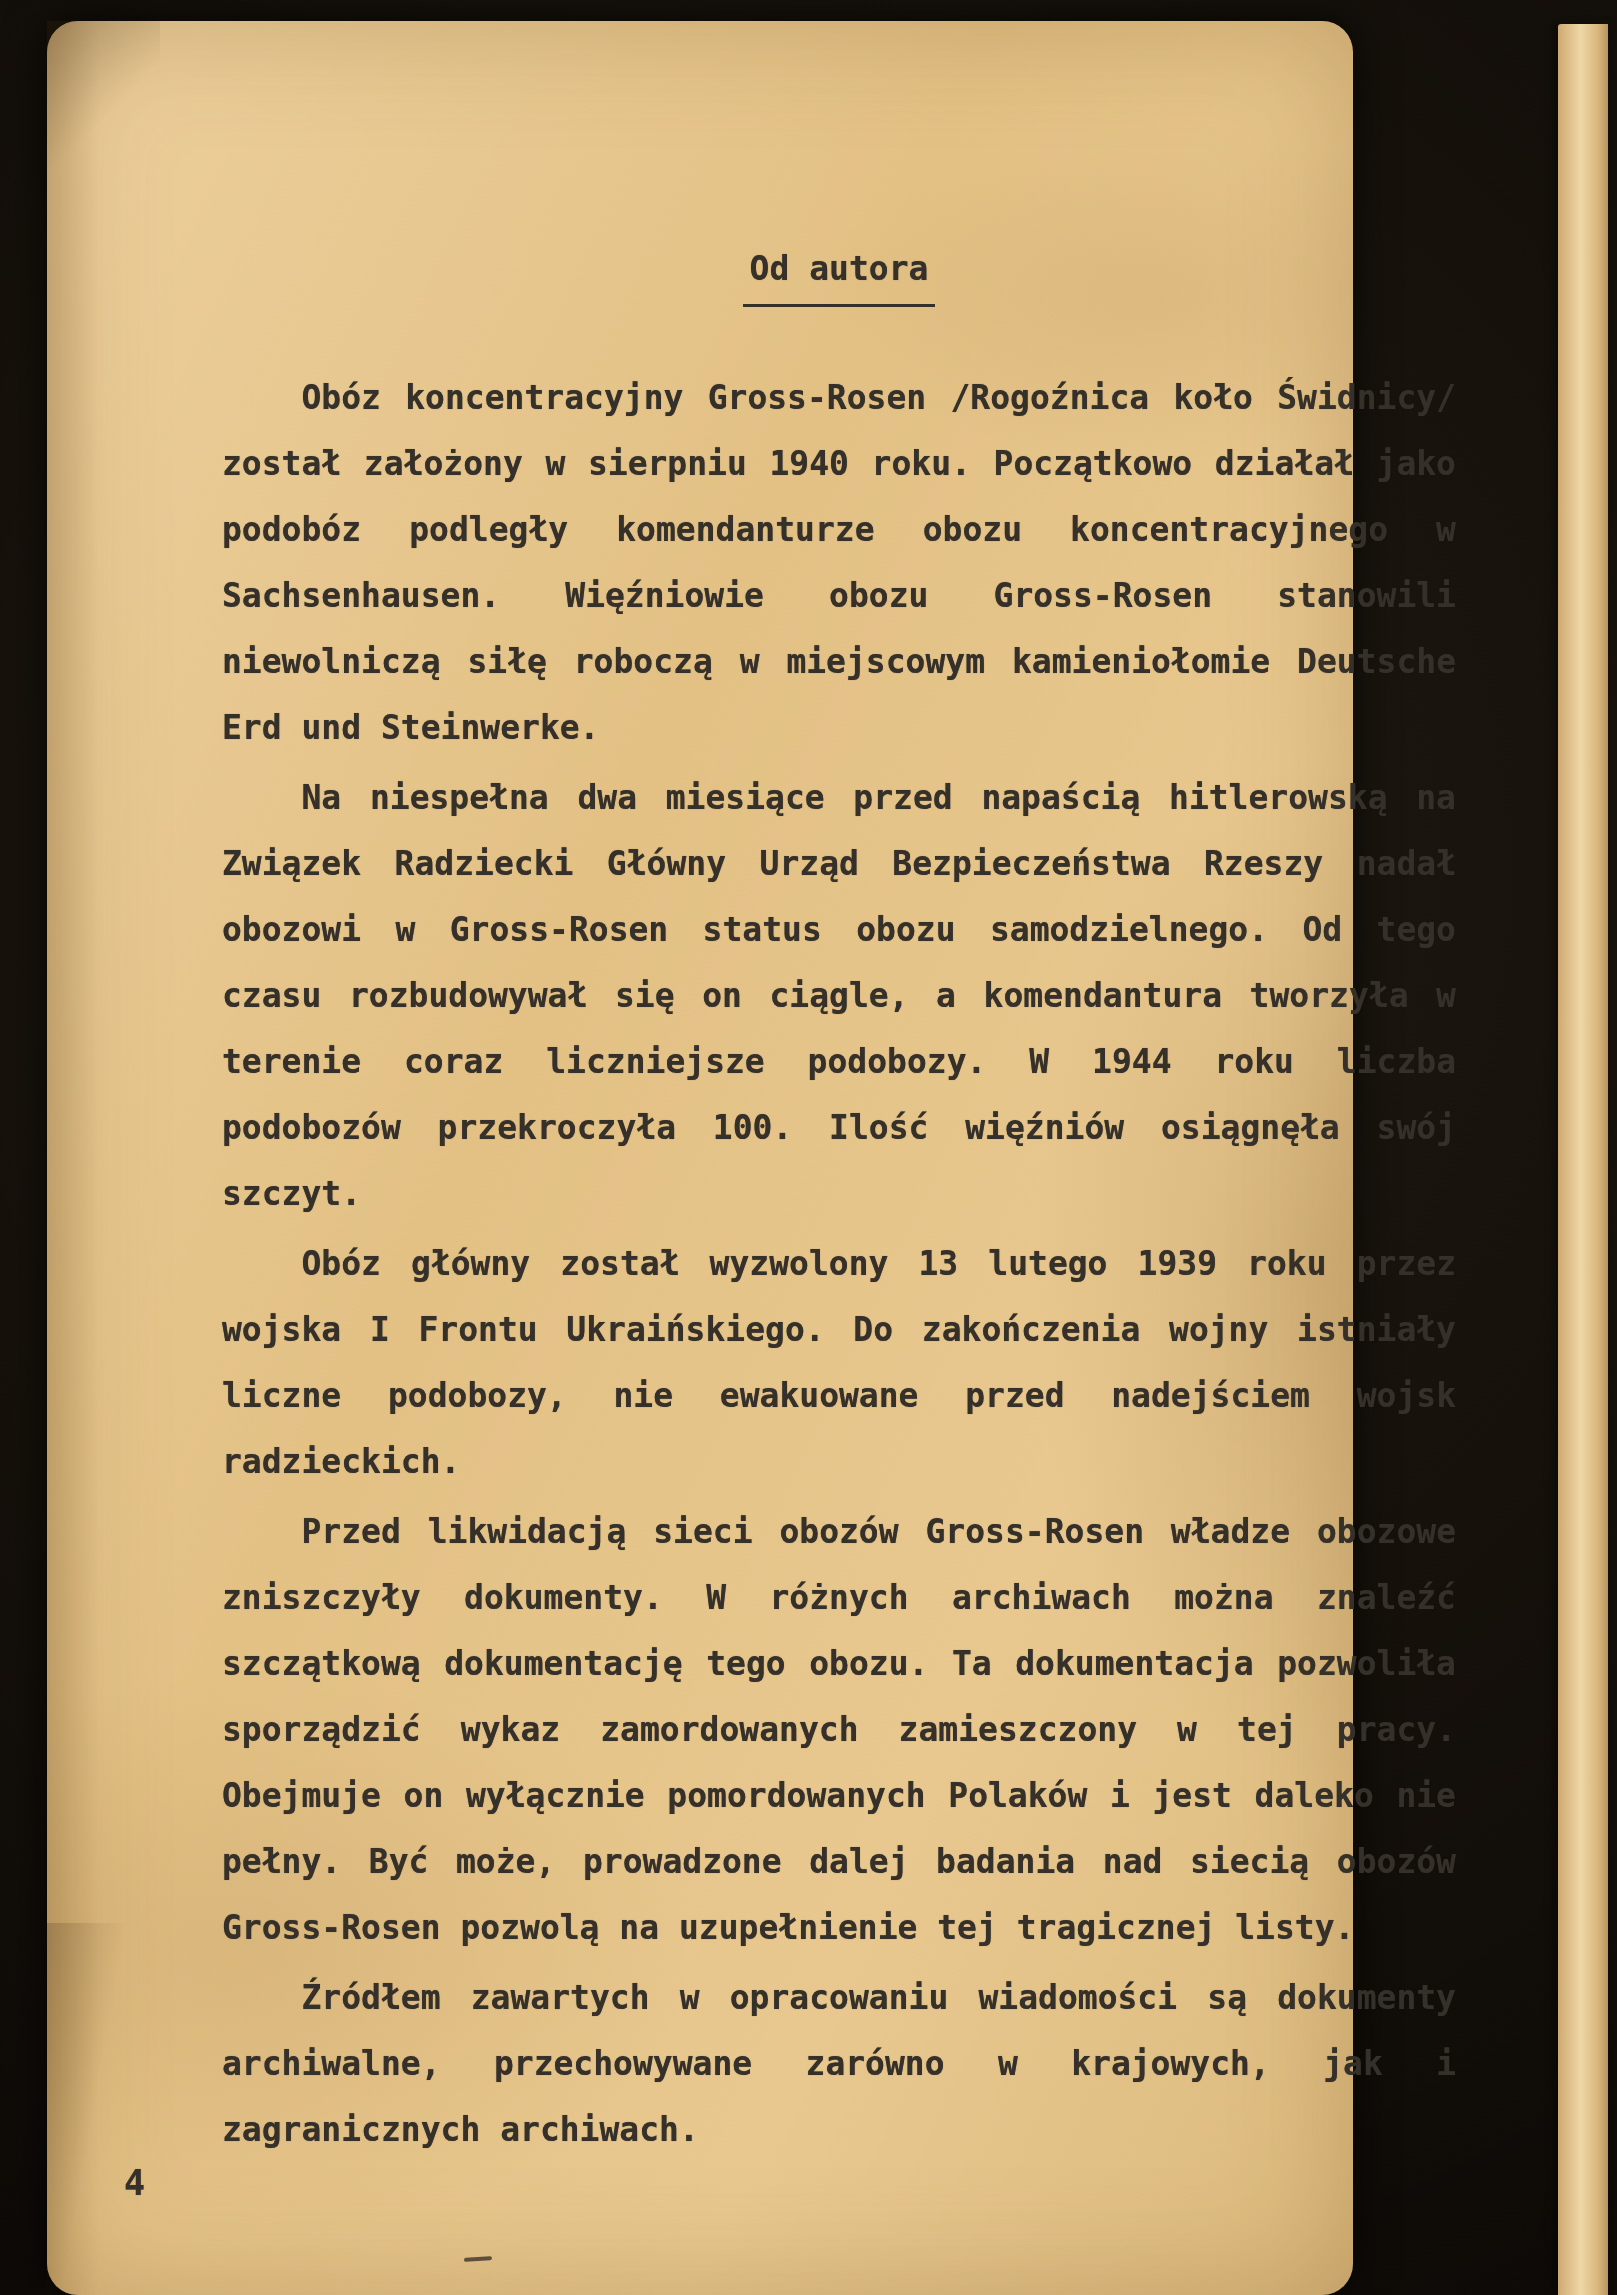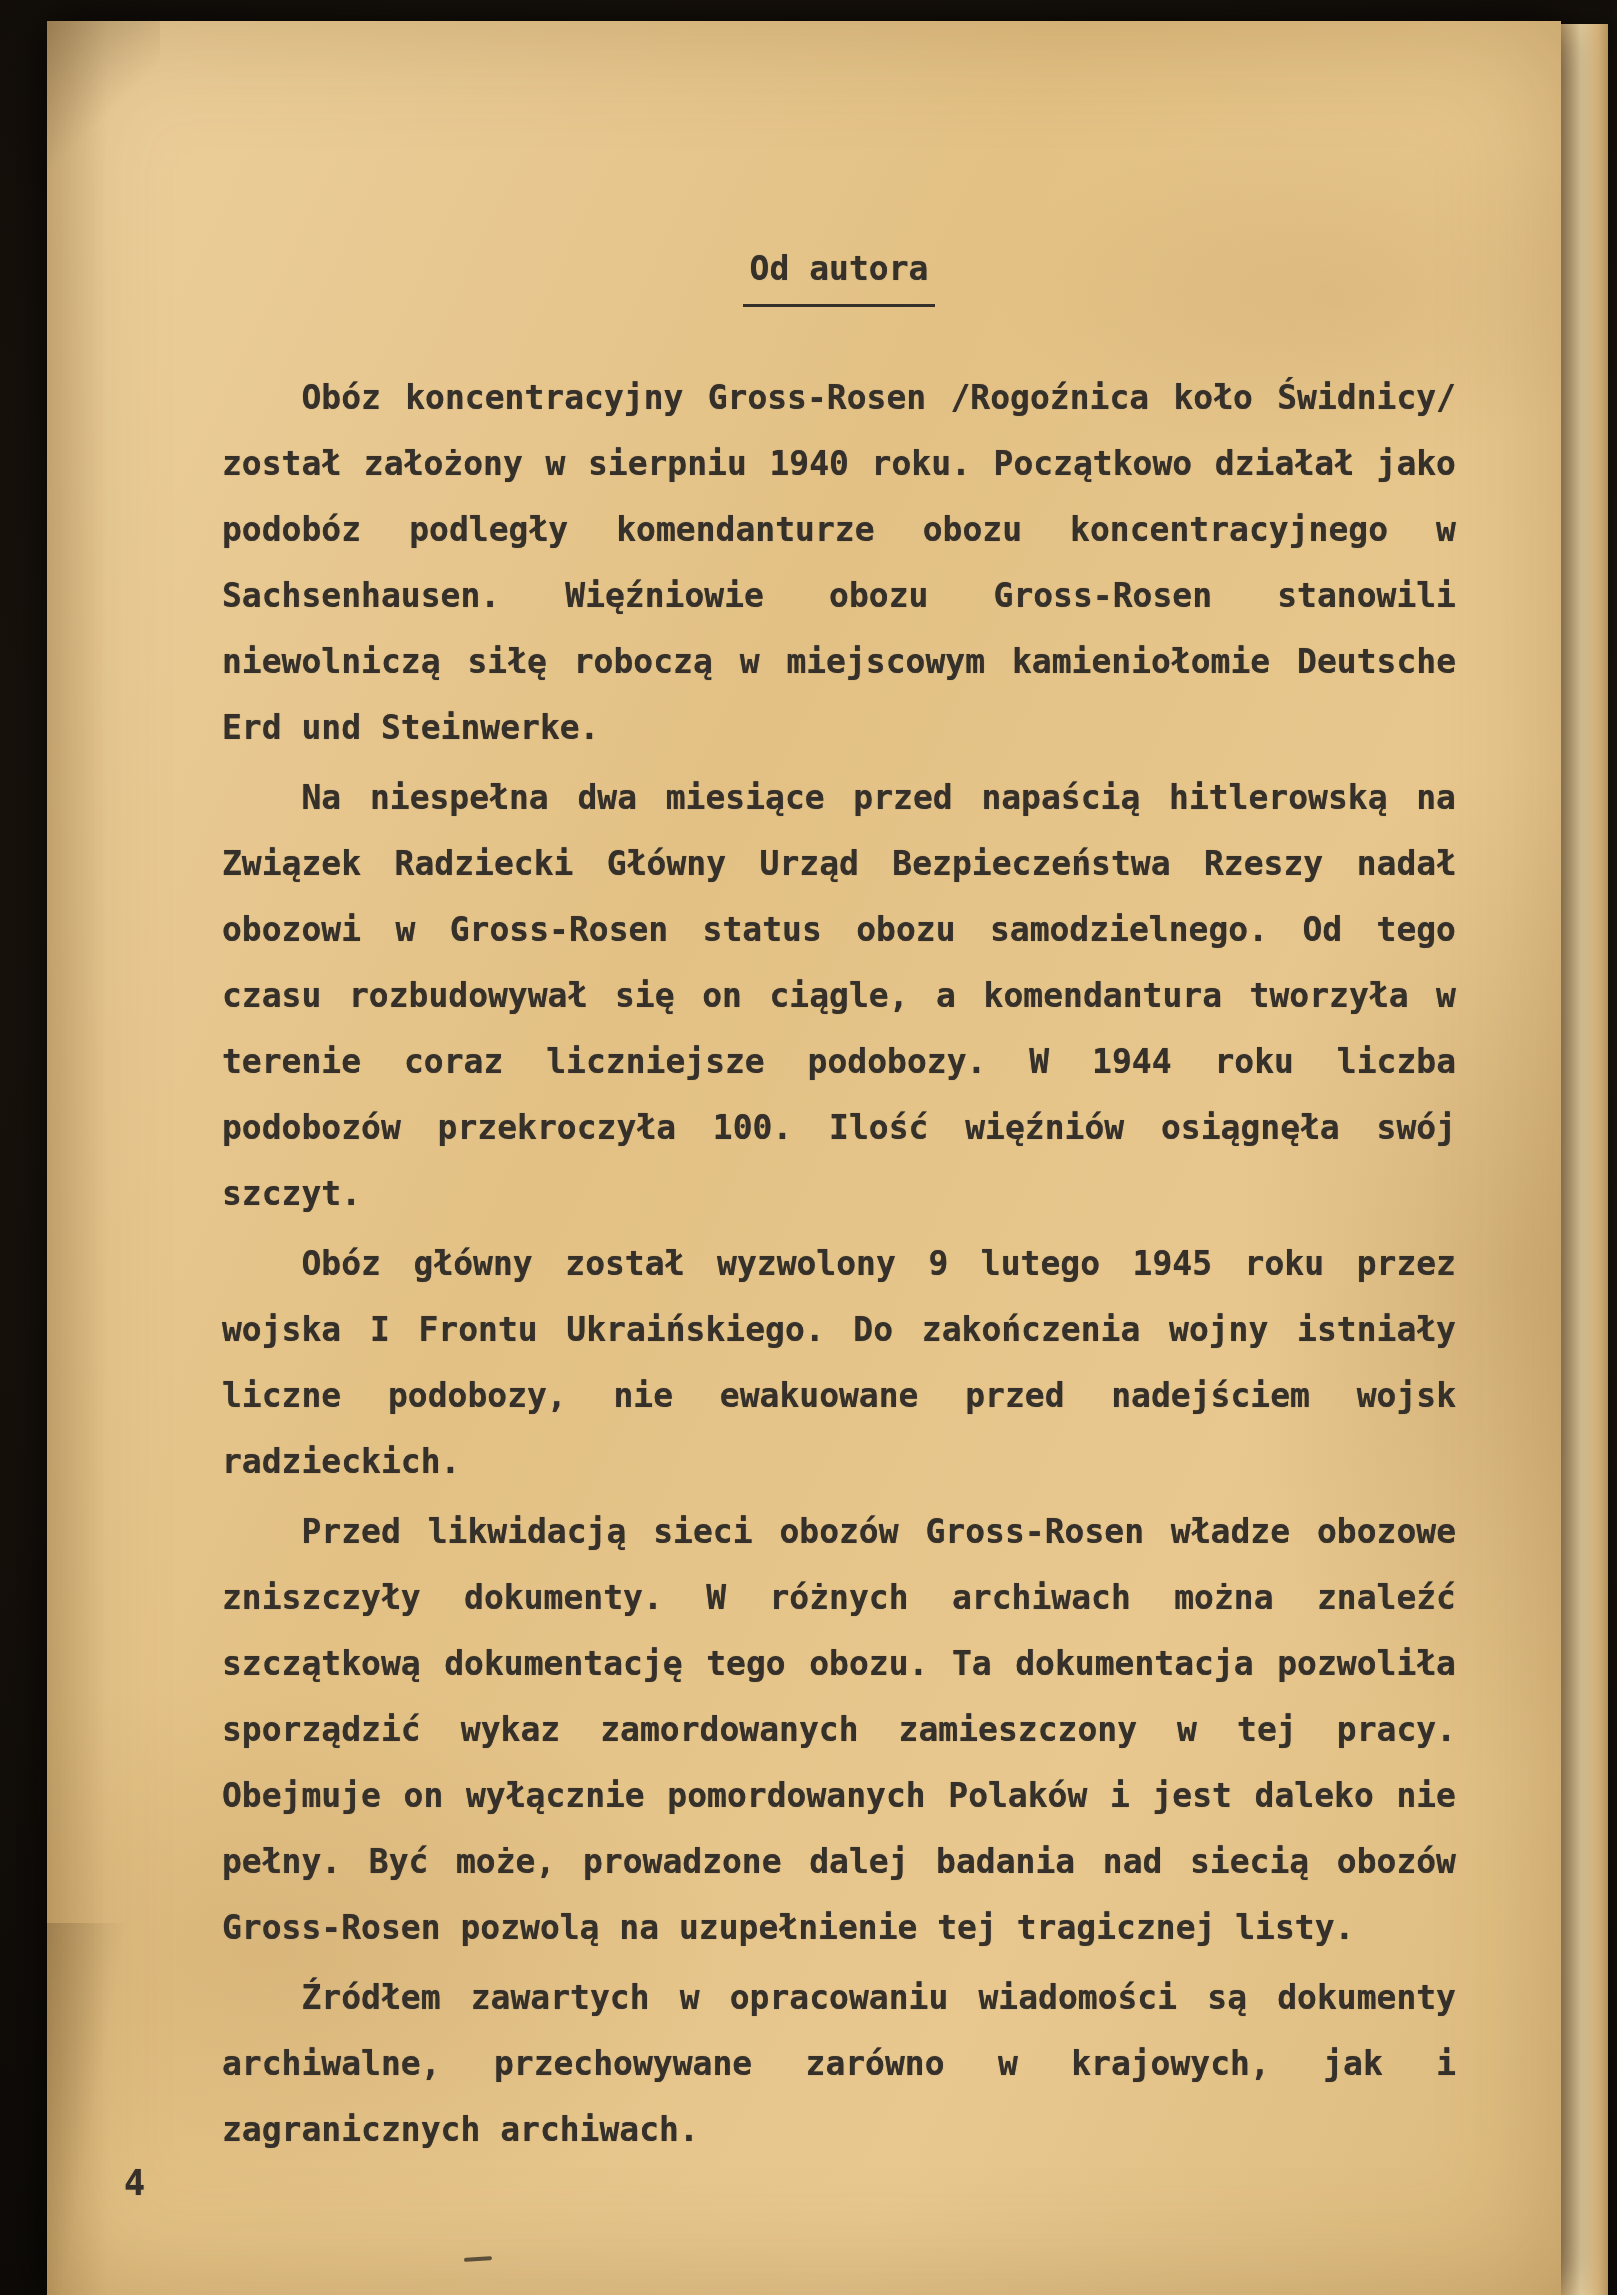--- a/index.html
+++ b/index.html
@@ -29,31 +29,32 @@
     height: 2271px;
     background: linear-gradient(90deg, #cfa971 0%, #eed7a6 45%, #d9b67d 80%, #b8955f 100%);
     box-shadow: -4.9px 0 8px rgba(0,0,0,0.35);
     border-radius: 3.2px 0 0 0;
   }
 
   .paper {
     position: absolute;
     left: 47px;
     top: 21px;
-    width: 1514px;
+    width: 1306px;
     height: 2274px;
     background:
       linear-gradient(90deg, rgba(100,65,20,0.20) 0%, rgba(100,65,20,0.0) 4%),
       radial-gradient(ellipse 485px 243px at 85% 12%, rgba(140,95,40,0.10), rgba(140,95,40,0) 70%),
       radial-gradient(ellipse 647px 404px at 15% 85%, rgba(140,95,40,0.12), rgba(140,95,40,0) 70%),
       radial-gradient(ellipse 404px 728px at 97% 55%, rgba(120,80,30,0.16), rgba(120,80,30,0) 70%),
       linear-gradient(115deg, #eccf9c 0%, #e3c185 40%, #e8c88f 72%, #dcba7e 100%);
     box-shadow:
       0 0 44px rgba(0,0,0,0.75),
       inset 0 0 121px rgba(110,75,25,0.28);
+    border-radius: 31px;
   }
 
   
   .paper::before {
     content: "";
     position: absolute;
     left: 0;
     top: 0;
     width: 113px;
     height: 146px;
@@ -133,21 +134,21 @@
   <div class="paper">
 
     <div class="content">
 
       <div class="title-row">
         <span class="title">Od autora</span>
       </div>
 
       <p>Obóz koncentracyjny Gross-Rosen /Rogoźnica koło Świdnicy/ został założony w sierpniu 1940 roku. Początkowo działał jako podobóz podległy komendanturze obozu koncentracyjnego w Sachsenhausen. Więźniowie obozu Gross-Rosen stanowili niewolniczą siłę roboczą w miejscowym kamieniołomie Deutsche Erd und Steinwerke.</p>
       <p>Na niespełna dwa miesiące przed napaścią hitlerowską na Związek Radziecki Główny Urząd Bezpieczeństwa Rzeszy nadał obozowi w Gross-Rosen status obozu samodzielnego. Od tego czasu rozbudowywał się on ciągle, a komendantura tworzyła w terenie coraz liczniejsze podobozy. W 1944 roku liczba podobozów przekroczyła 100. Ilość więźniów osiągnęła swój szczyt.</p>
-      <p>Obóz główny został wyzwolony 9 lutego 1945 roku przez wojska I Frontu Ukraińskiego. Do zakończenia wojny istniały liczne podobozy, nie ewakuowane przed nadejściem wojsk radzieckich.</p>
+      <p>Obóz główny został wyzwolony 13 lutego 1939 roku przez wojska I Frontu Ukraińskiego. Do zakończenia wojny istniały liczne podobozy, nie ewakuowane przed nadejściem wojsk radzieckich.</p>
       <p>Przed likwidacją sieci obozów Gross-Rosen władze obozowe zniszczyły dokumenty. W różnych archiwach można znaleźć szczątkową dokumentację tego obozu. Ta dokumentacja pozwoliła sporządzić wykaz zamordowanych zamieszczony w tej pracy. Obejmuje on wyłącznie pomordowanych Polaków i jest daleko nie pełny. Być może, prowadzone dalej badania nad siecią obozów Gross-Rosen pozwolą na uzupełnienie tej tragicznej listy.</p>
       <p>Źródłem zawartych w opracowaniu wiadomości są dokumenty archiwalne, przechowywane zarówno w krajowych, jak i zagranicznych archiwach.</p>
 
     </div>
 
     <div class="page-number">4</div>
 
     <div class="pen-mark"></div>
 
   </div>

